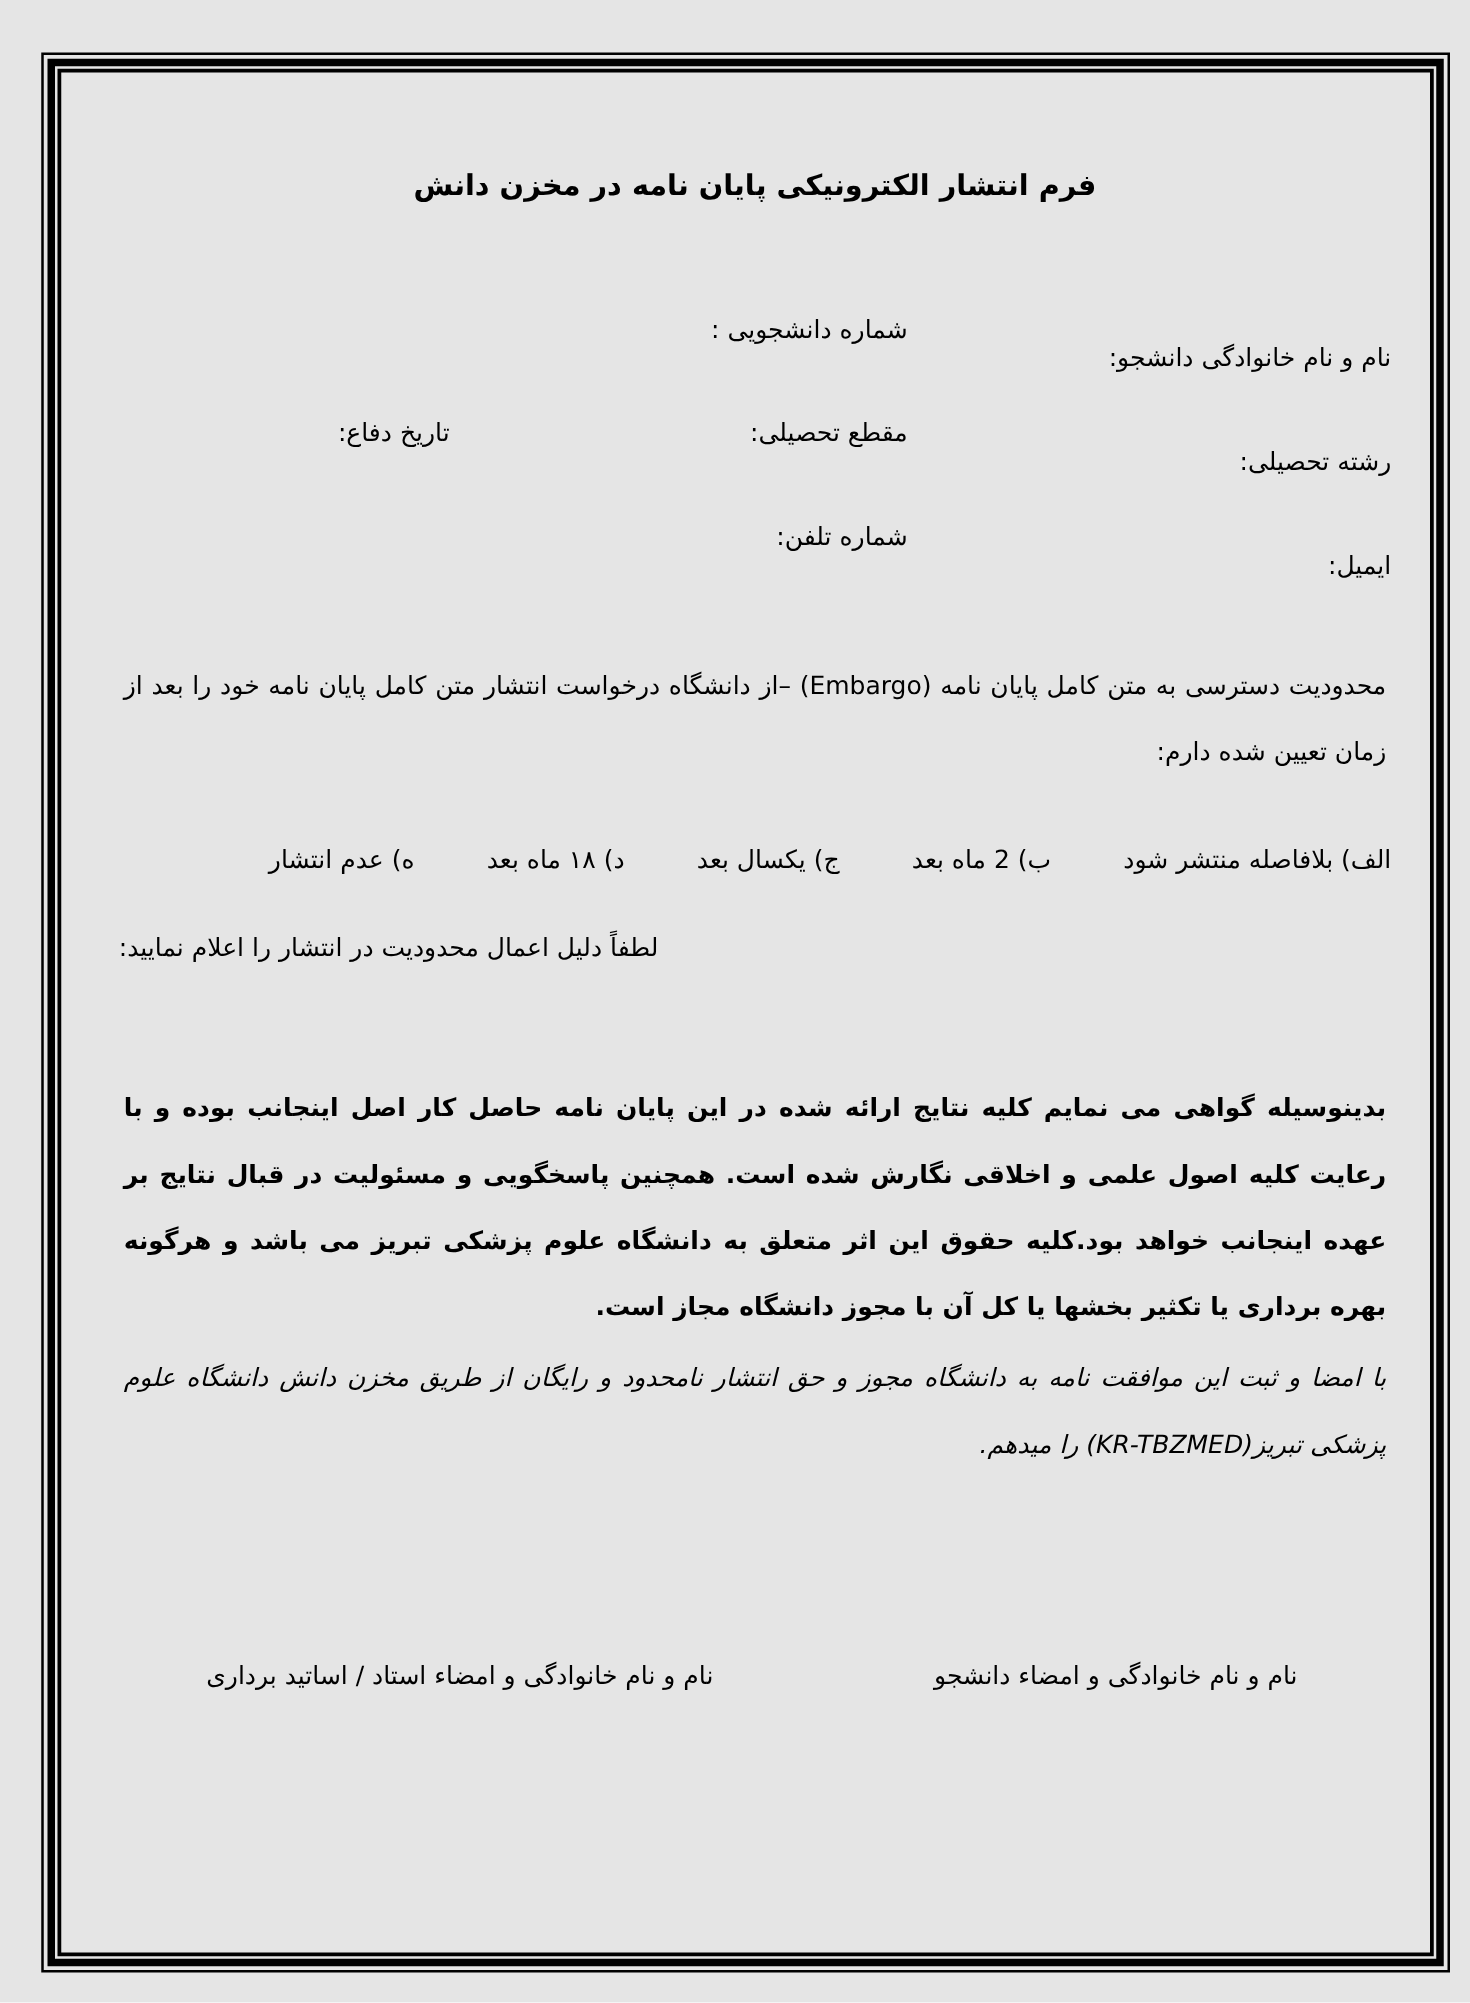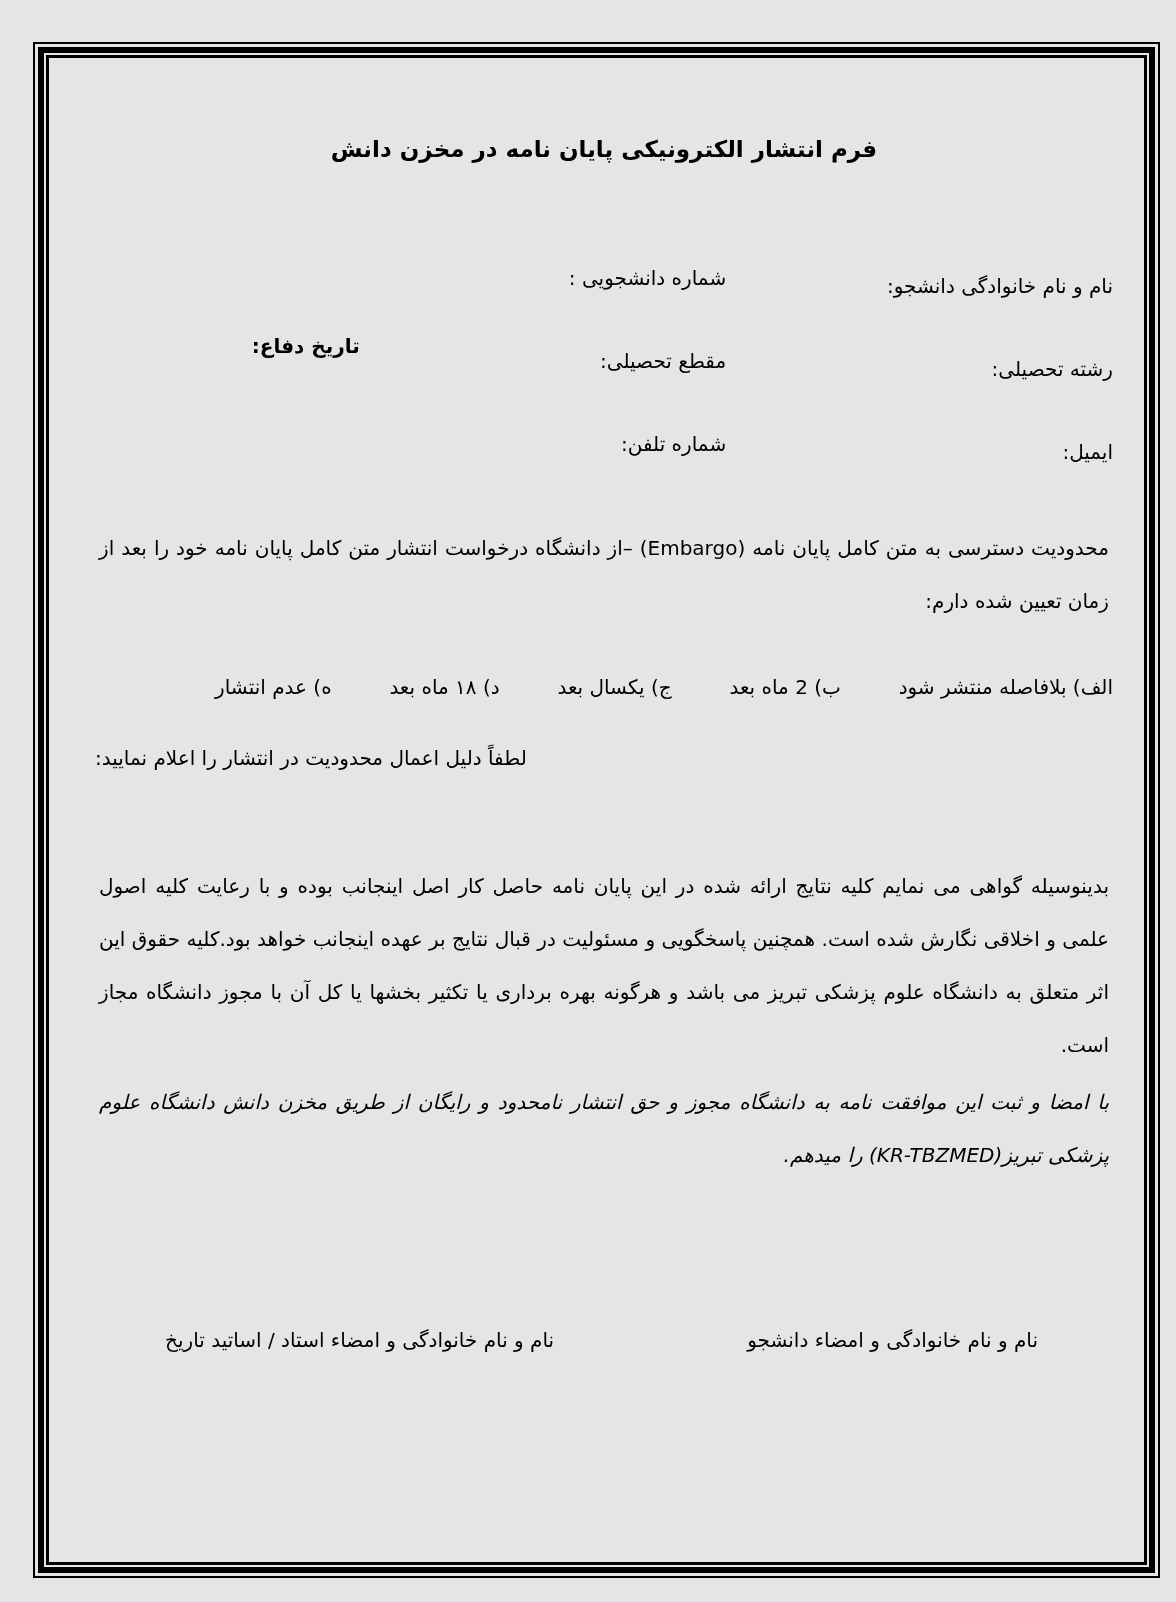--- a/index.html
+++ b/index.html
@@ -49,22 +49,22 @@
     line-height: 30px;
   }
   .fields {
     margin-top: 86px;
   }
   .field-row {
     display: flex;
     margin-bottom: 33px;
   }
   .field-row .c1 { width: 38%; margin-top: 23px; }
-  .field-row .c2 { width: 36%; margin-top: 15px; }
-  .field-row .c3 { width: 26%; font-weight: bold; }
+  .field-row .c2 { width: 36%; }
+  .field-row .c3 { width: 26%; }
   .para {
     margin: 4px;
     line-height: 53px;
     text-align: justify;
   }
   .embargo-statement {
     margin-top: 56px;
   }
   .options-row {
     margin-top: 46px;
@@ -72,20 +72,21 @@
     justify-content: space-between;
     padding-left: 120px;
     white-space: nowrap;
   }
   .reason-prompt {
     margin: 44px 0 0 0;
     text-align: left;
   }
   .certification {
     margin-top: 88px;
+    font-weight: bold;
   }
   .agreement {
     margin-top: 0;
     font-style: italic;
   }
   .signatures {
     margin-top: 145px;
     display: flex;
     justify-content: space-between;
     padding: 0 75px 0 70px;
@@ -132,21 +133,21 @@
           </div>
 
           <p class="reason-prompt">لطفاً دلیل اعمال محدودیت در انتشار را اعلام نمایید:</p>
 
           <p class="para certification">بدینوسیله گواهی می نمایم کلیه نتایج ارائه شده در این پایان نامه حاصل کار اصل اینجانب بوده و با رعایت کلیه اصول علمی و اخلاقی نگارش شده است. همچنین پاسخگویی و مسئولیت در قبال نتایج بر عهده اینجانب خواهد بود.کلیه حقوق این اثر متعلق به دانشگاه علوم پزشکی تبریز می باشد و هرگونه بهره برداری یا تکثیر بخشها یا کل آن با مجوز دانشگاه مجاز است.</p>
 
           <p class="para agreement">با امضا و ثبت این موافقت نامه به دانشگاه مجوز و حق انتشار نامحدود و رایگان از طریق مخزن دانش دانشگاه علوم پزشکی تبریز(KR-TBZMED) را میدهم.</p>
 
           <div class="signatures">
             <span>نام و نام خانوادگی و امضاء دانشجو</span>
-            <span>نام و نام خانوادگی و امضاء استاد / اساتید تاریخ</span>
+            <span>نام و نام خانوادگی و امضاء استاد / اساتید برداری</span>
           </div>
 
         </div>
 
       </div>
     </div>
   </div>
 </div>
 
 </body></html>

